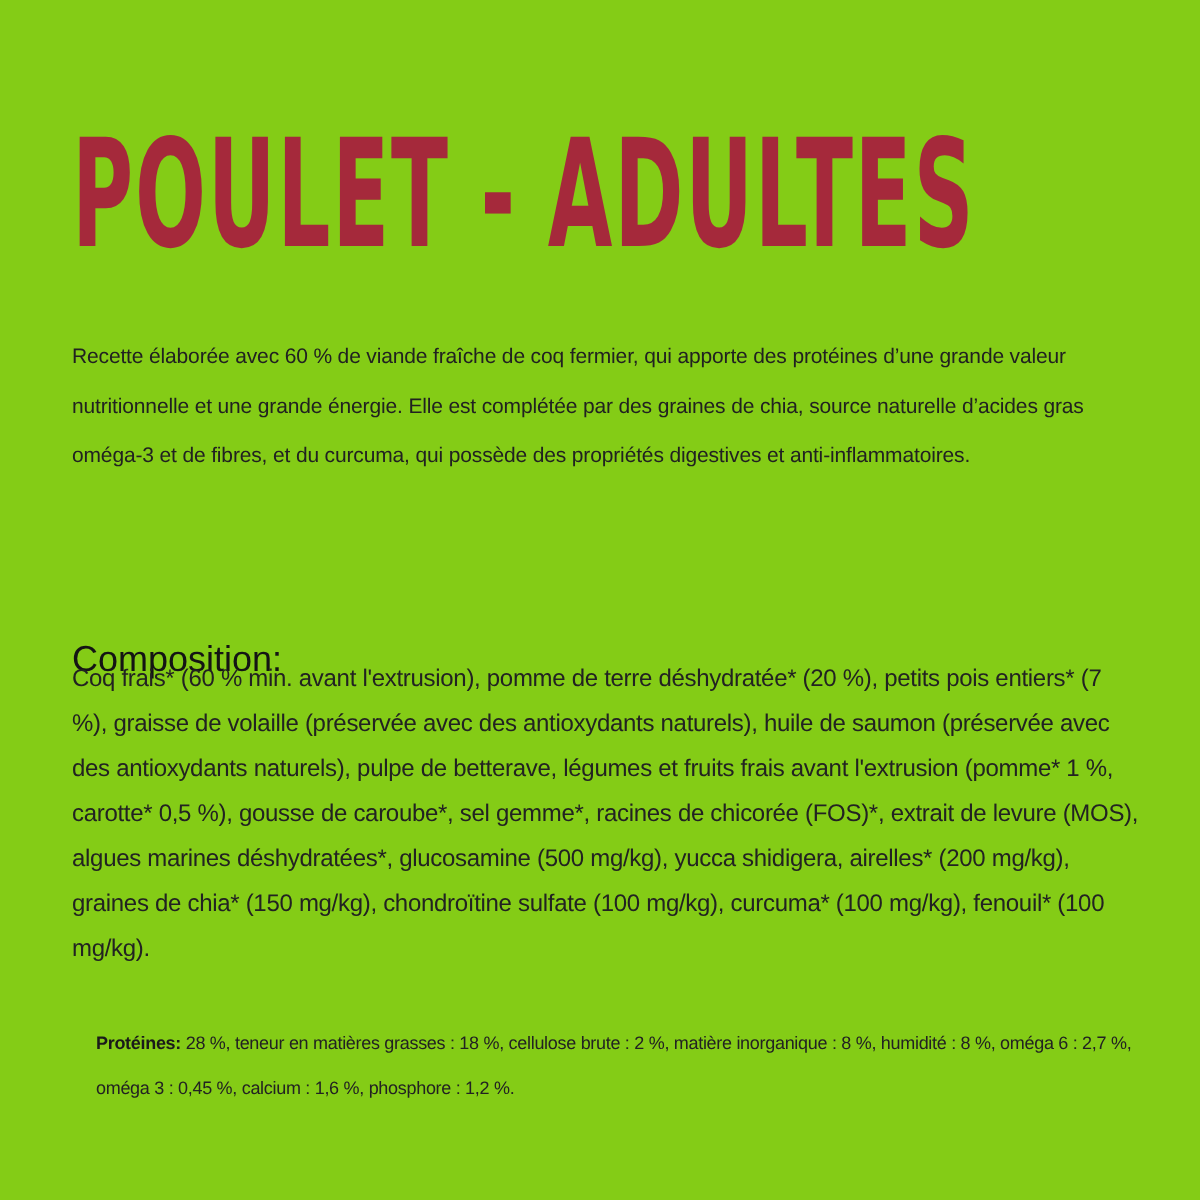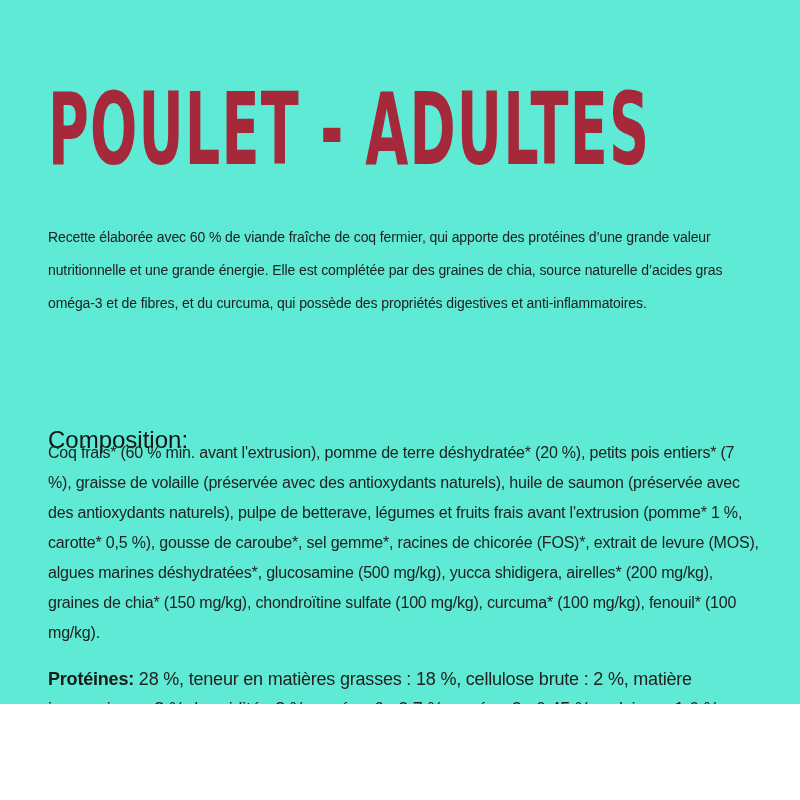--- a/index.html
+++ b/index.html
@@ -3,22 +3,22 @@
 <meta charset="utf-8">
 <style>
   html, body {
     margin: 0;
     padding: 0;
     background: #ffffff;
   }
   .page {
     position: relative;
     width: 800px;
-    height: 704px;
-    background: #5eead4;
+    height: 800px;
+    background: #84cc16;
     overflow: hidden;
     font-family: "Liberation Sans", sans-serif;
     -webkit-font-smoothing: antialiased;
   }
   .title {
     position: absolute;
     left: 48px;
     top: 80px;
     margin: 0;
     font-family: "DejaVu Sans", sans-serif;
@@ -63,22 +63,22 @@
     line-height: 30px;
     font-weight: 400;
     color: #222222;
     letter-spacing: -0.2px;
   }
   .analysis {
     position: absolute;
     left: 48px;
     top: 664px;
     width: 712px;
-    margin: 0;
-    font-size: 18px;
+    margin: 16px;
+    font-size: 12px;
     line-height: 30px;
     font-weight: 400;
     color: #222222;
     letter-spacing: -0.2px;
   }
   .analysis .label {
     font-weight: 700;
     color: #1a1a1a;
   }
 </style>

